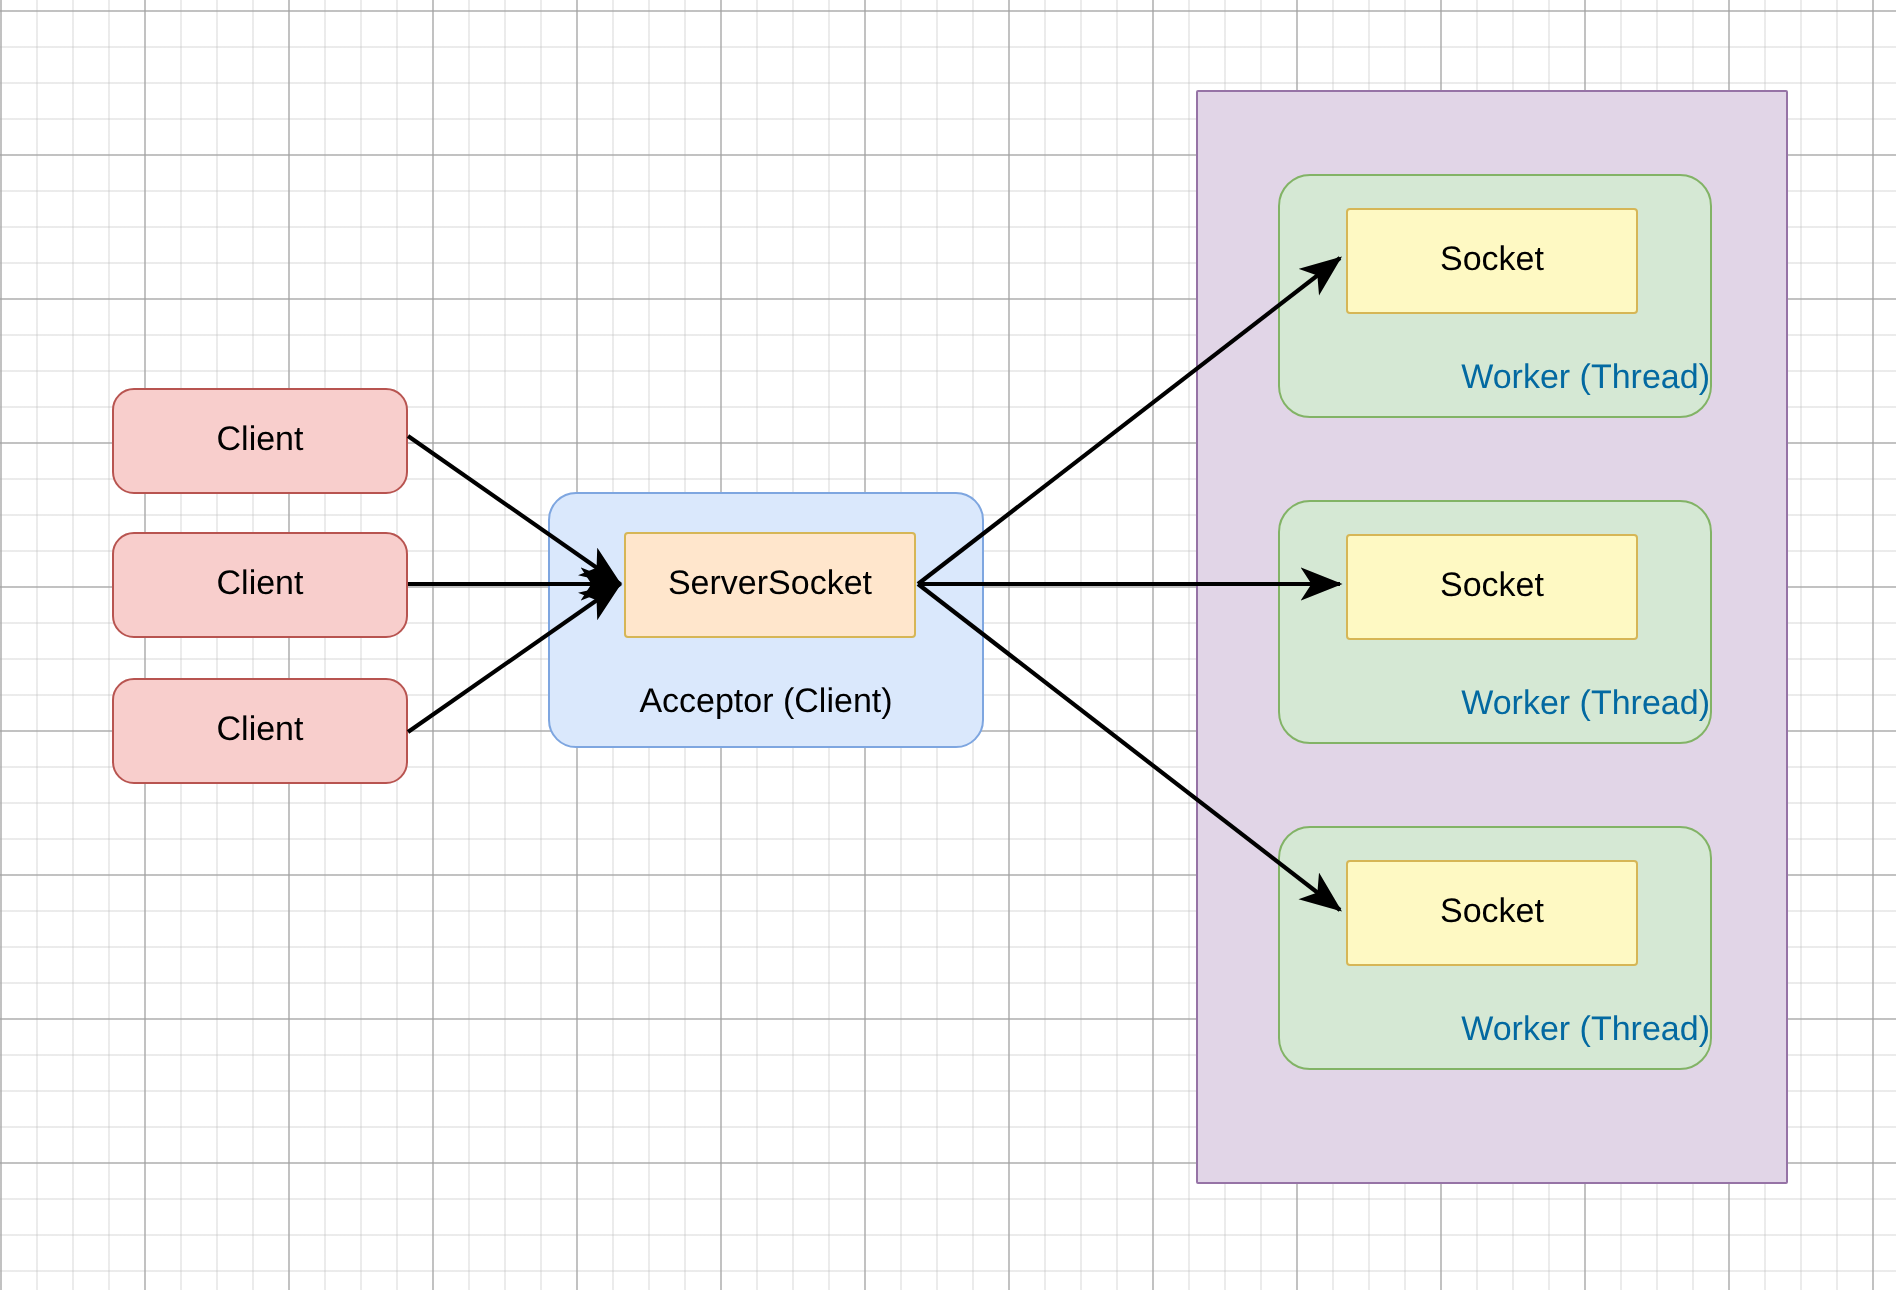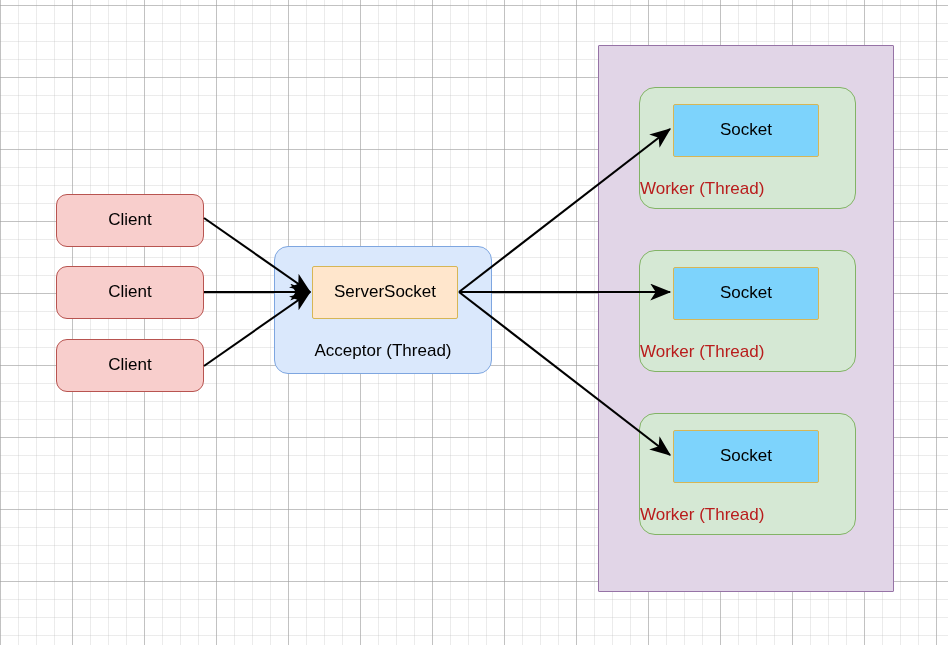--- a/index.html
+++ b/index.html
@@ -67,21 +67,21 @@
     color: #000000;
   }
 
   
   .socketbox {
     background: #ffe6cc;
     border: 1.6px solid #d6b656;
     border-radius: 2px;
   }
   .socket-yellow {
-    background: #7dd3fc;
+    background: #fef9c3;
     border: 1.6px solid #d6b656;
     border-radius: 2px;
   }
 
   
   .threadpool {
     background: #e1d5e7;
     border: 1.6px solid #9673a6;
     border-radius: 1px;
     display: block;
@@ -101,23 +101,23 @@
     background: #d5e8d4;
     border: 1.6px solid #82b366;
     border-radius: 16px;
     display: block;
   }
   .worker > .container-label {
     position: absolute;
     left: 0;
     right: 0;
     bottom: 9px;
-    text-align: left;
+    text-align: right;
     font-size: 17px;
-    color: #b91c1c;
+    color: #0369a1;
   }
 
   #edges {
     position: absolute;
     left: 0;
     top: 0;
     width: 948px;
     height: 645px;
     pointer-events: none;
   }
@@ -145,21 +145,21 @@
 
     <div class="node worker" style="left: 40px; top: 367px; width: 217px; height: 122px;">
       <span class="container-label">Worker (Thread)</span>
     </div>
     <div class="node socket-yellow" style="left: 74px; top: 384px; width: 146px; height: 53px;">
       <span>Socket</span>
     </div>
   </div>
 
   <div class="node acceptor" style="left: 274px; top: 246px; width: 218px; height: 128px;">
-    <span class="container-label">Acceptor (Thread)</span>
+    <span class="container-label">Acceptor (Client)</span>
   </div>
   <div class="node socketbox" style="left: 312px; top: 266px; width: 146px; height: 53px;">
     <span>ServerSocket</span>
   </div>
 
   <div class="node client" style="left: 56px; top: 194px; width: 148px; height: 53px;">
     <span>Client</span>
   </div>
   <div class="node client" style="left: 56px; top: 266px; width: 148px; height: 53px;">
     <span>Client</span>

